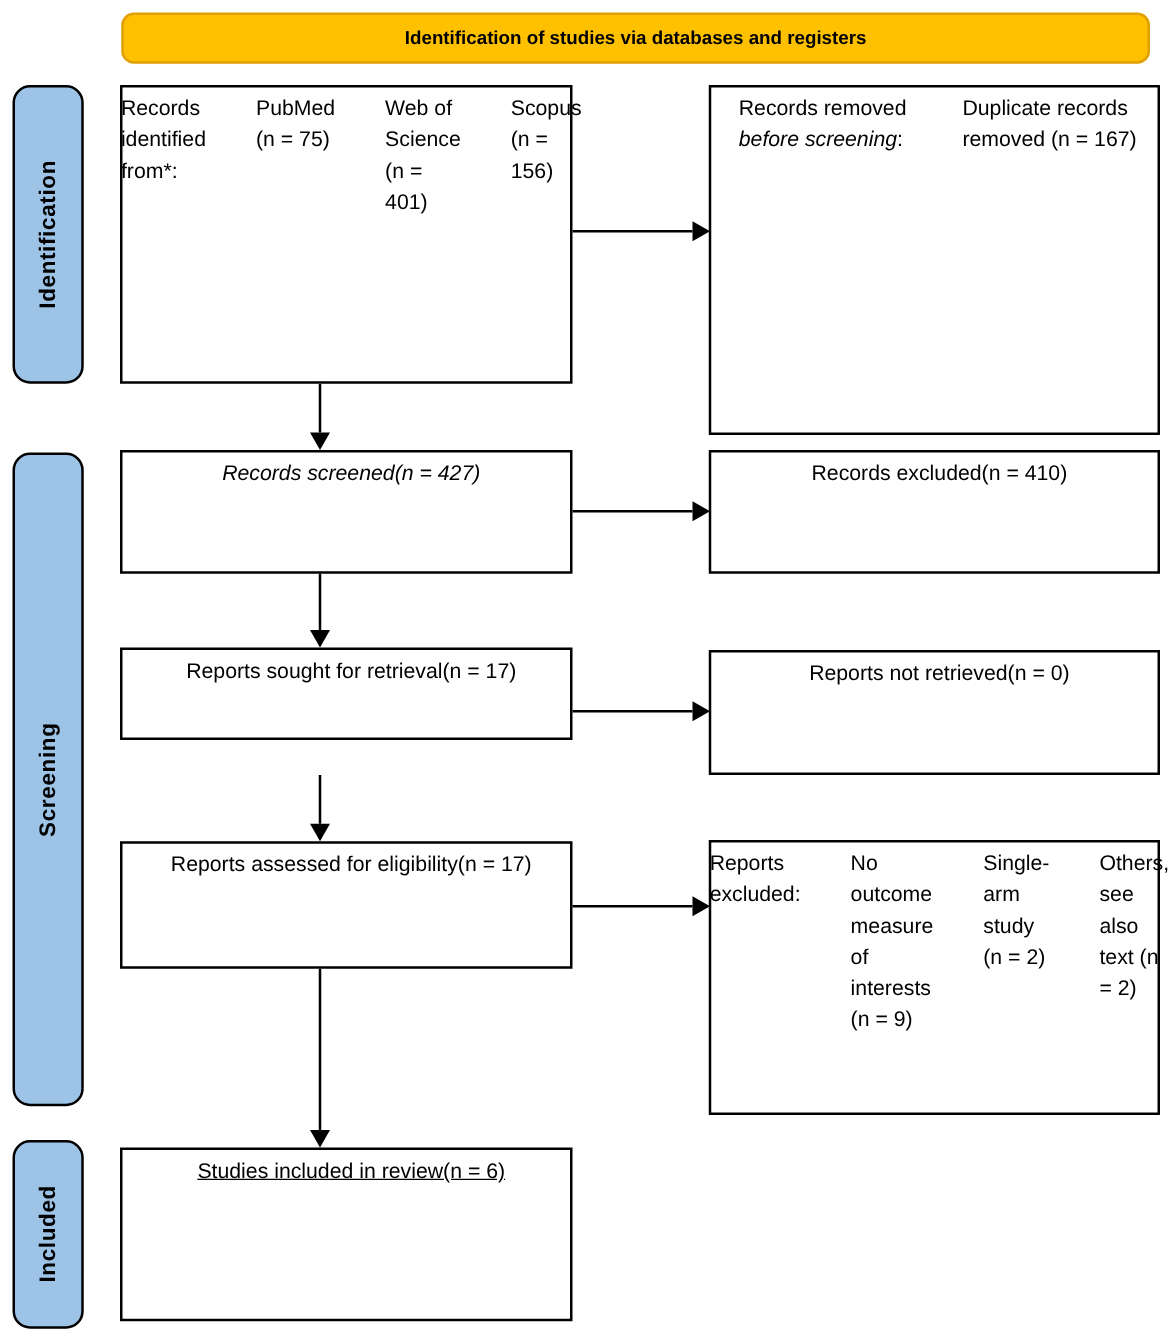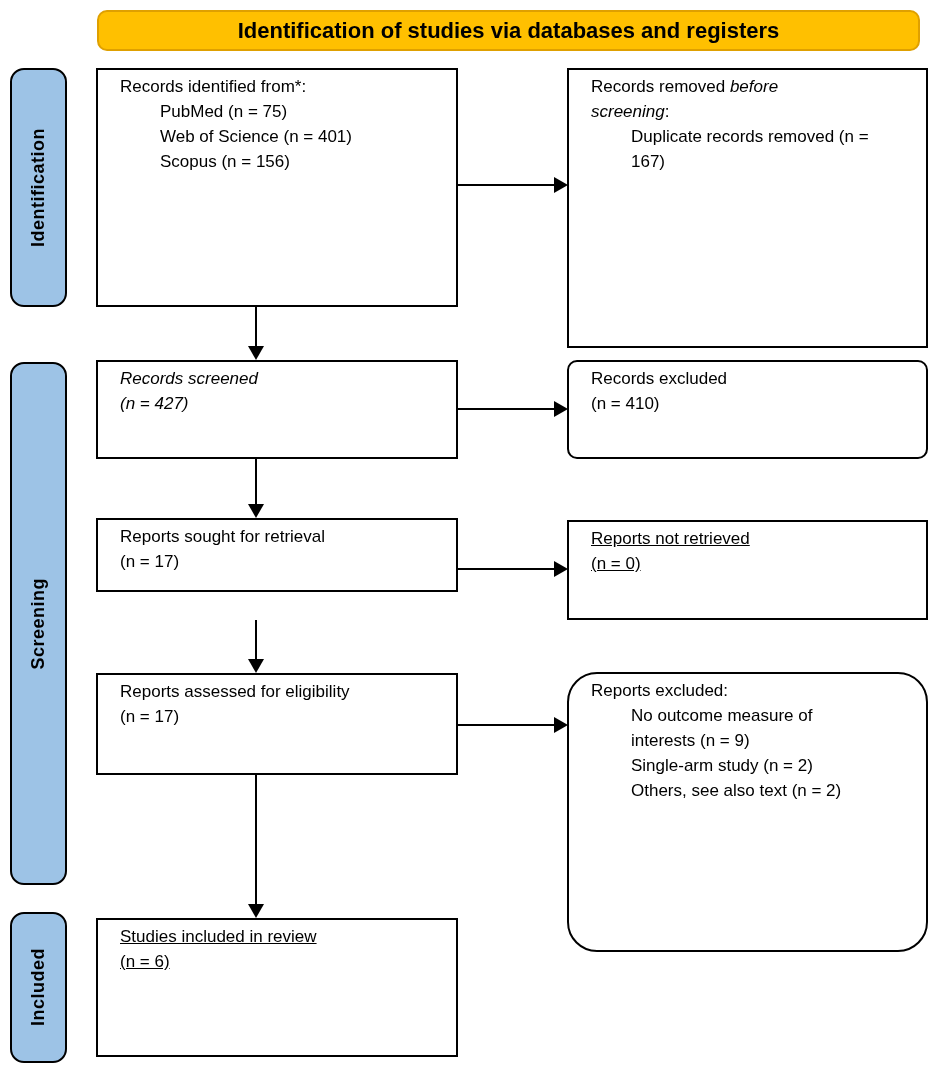--- a/index.html
+++ b/index.html
@@ -18,21 +18,21 @@
     background: #ffffff;
     overflow: hidden;
   }
   .banner {
     position: absolute;
     left: 97px; top: 10px; width: 823px; height: 41px;
     background: var(--banner-fill);
     border: 2px solid var(--banner-border);
     border-radius: 10px;
     display: flex; align-items: center; justify-content: center;
-    font-size: 22px; font-weight: bold;
+    font-size: 15px; font-weight: bold;
   }
   .side-label {
     position: absolute;
     left: 10px; width: 57px;
     background: var(--sidebar-fill);
     border: 2.5px solid #000;
     border-radius: 14px;
     display: flex; align-items: center; justify-content: center;
   }
   .side-label .vtext {
@@ -42,34 +42,34 @@
     white-space: nowrap;
     letter-spacing: 0.5px;
   }
   .label-identification { top: 68px;  height: 239px; }
   .label-screening      { top: 362px; height: 523px; }
   .label-included       { top: 912px; height: 151px; }
   .box {
     position: absolute;
     background: #fff;
     border: 2.5px solid var(--box-border);
-    display: flex; flex-direction: column; 
+    display: flex; justify-content: center;
     padding: 4px 14px 4px 22px;
     font-size: 17px; line-height: 25px;
   }
   .col-left  { left: 96px;  width: 362px; }
   .col-right { left: 567px; width: 361px; }
   .box-identified      { top: 68px;  height: 239px; }
   .box-removed         { top: 68px;  height: 280px; }
   .box-screened        { top: 360px; height: 99px; font-style: italic;  }
-  .box-excluded        { top: 360px; height: 99px; border-radius: 10px;  }
+  .box-excluded        { top: 360px; height: 99px;  }
   .box-sought          { top: 518px; height: 74px; }
-  .box-not-retrieved   { top: 520px; height: 100px; text-decoration: underline; }
+  .box-not-retrieved   { top: 520px; height: 100px; }
   .box-assessed        { top: 673px; height: 102px; }
-  .box-reports-excluded{ top: 672px; height: 280px; border-radius: 30px; }
+  .box-reports-excluded{ top: 672px; height: 220px; }
   .box-included        { top: 918px; height: 139px; text-decoration: underline; }
   .indent { padding-left: 40px; }
   .narrow { max-width: 245px; }
   .narrow-item { max-width: 285px; }
   
   .arrow-h {
     position: absolute; height: 2px; background: #000;
   }
   .arrow-h::after {
     content: ""; position: absolute; right: -14px; top: -7px;

